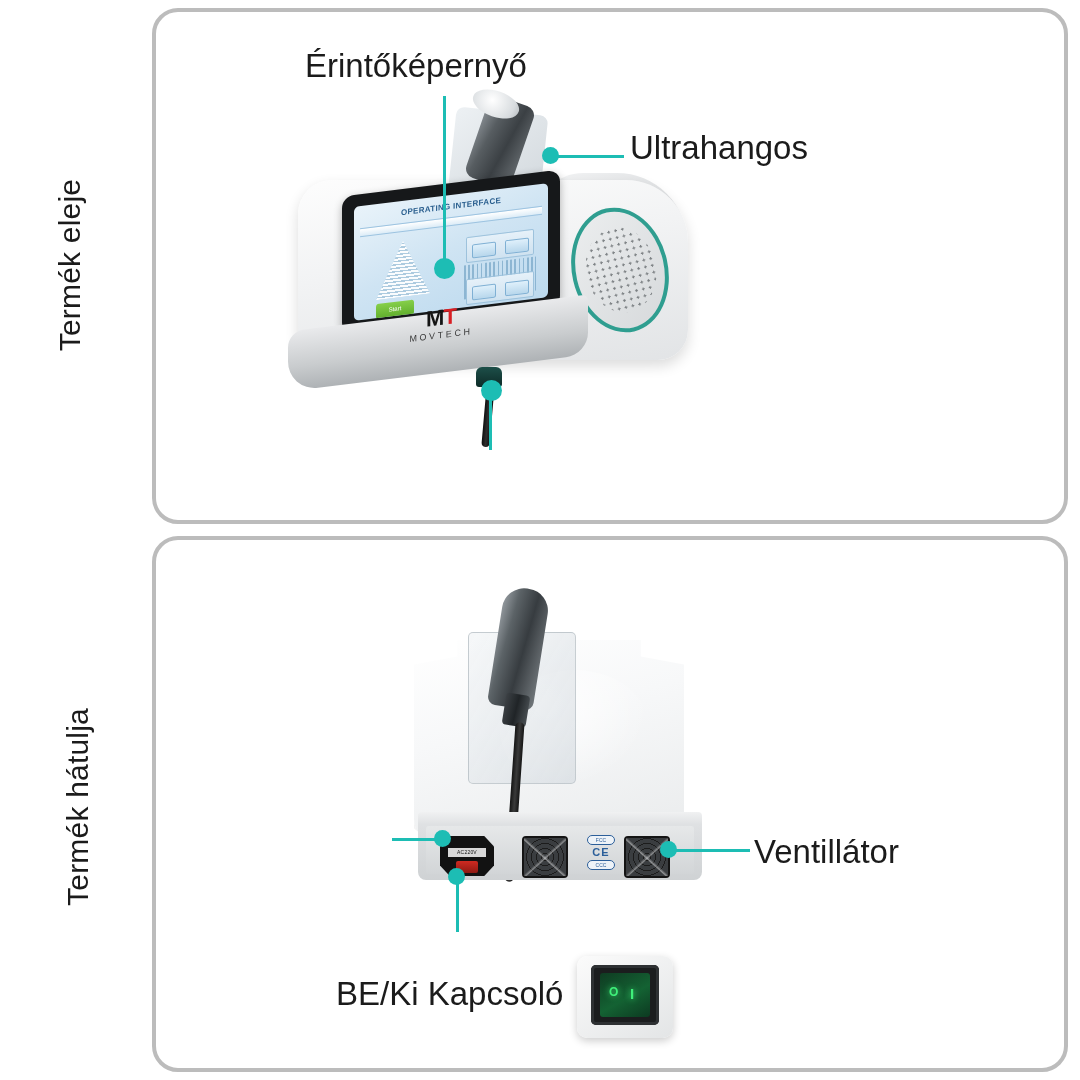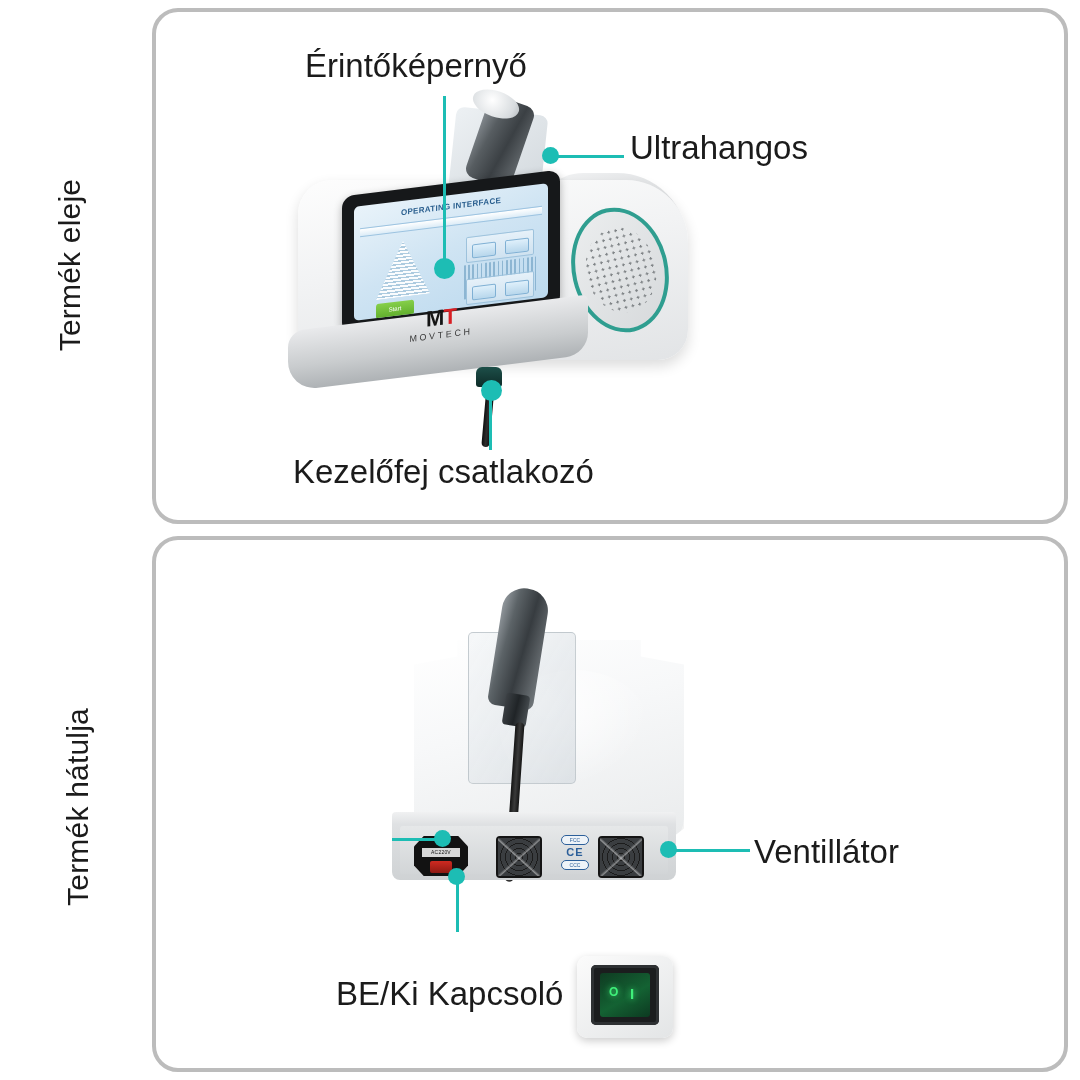--- a/index.html
+++ b/index.html
@@ -228,21 +228,21 @@
     transform: rotate(9deg);
   }
   .rd-cable {
     position: absolute; left: 130px; top: 132px; width: 9px; height: 160px;
     background: linear-gradient(90deg,#141414,#3a3a3a,#151515);
     border-radius: 5px;
     transform: rotate(4deg);
   }
   
   .rd-strip {
-    position: absolute; left: 12px; top: 222px; width: 284px; height: 68px;
+    position: absolute; left: 38px; top: 222px; width: 284px; height: 68px;
     background: linear-gradient(180deg,#f0f1f2 0%,#dfe1e3 18%,#cfd2d4 100%);
     border-radius: 4px 4px 8px 8px;
   }
   .rd-strip-face {
     position: absolute; left: 8px; top: 14px; right: 8px; bottom: 6px;
     background: linear-gradient(180deg,#e6e8e9,#d2d5d7);
     border-radius: 3px;
   }
   .rd-socket {
     position: absolute; left: 22px; top: 24px; width: 54px; height: 40px;
@@ -360,21 +360,20 @@
   <div class="callout" id="lbl-touchscreen" style="left:305px; top:46px;">Érintőképernyő</div>
   <div class="leader v" style="left:443px; top:96px; height:170px;"></div>
   <div class="dot" style="left:434px; top:258px;"></div>
 
   <div class="callout two-line" id="lbl-ushead" style="left:630px; top:128px; width:250px;">
     <div>Ultrahangos</div>
   </div>
   <div class="leader h" style="left:556px; top:155px; width:68px;"></div>
   <div class="dot sm" style="left:542px; top:147px;"></div>
 
-  <div class="callout" id="lbl-headconn" style="left:293px; top:452px;">Kezelőfej csatlakozó</div>
   <div class="leader v" style="left:489px; top:392px; height:58px;"></div>
   <div class="dot" style="left:481px; top:380px;"></div>
 
   <div class="panel" id="panel-rear"></div>
 
   <div class="side-caption" id="caption-rear">Termék hátulja</div>
 
   <div id="rear-device">
     <div class="rd-top"></div>
     <div class="rd-sheen"></div>

